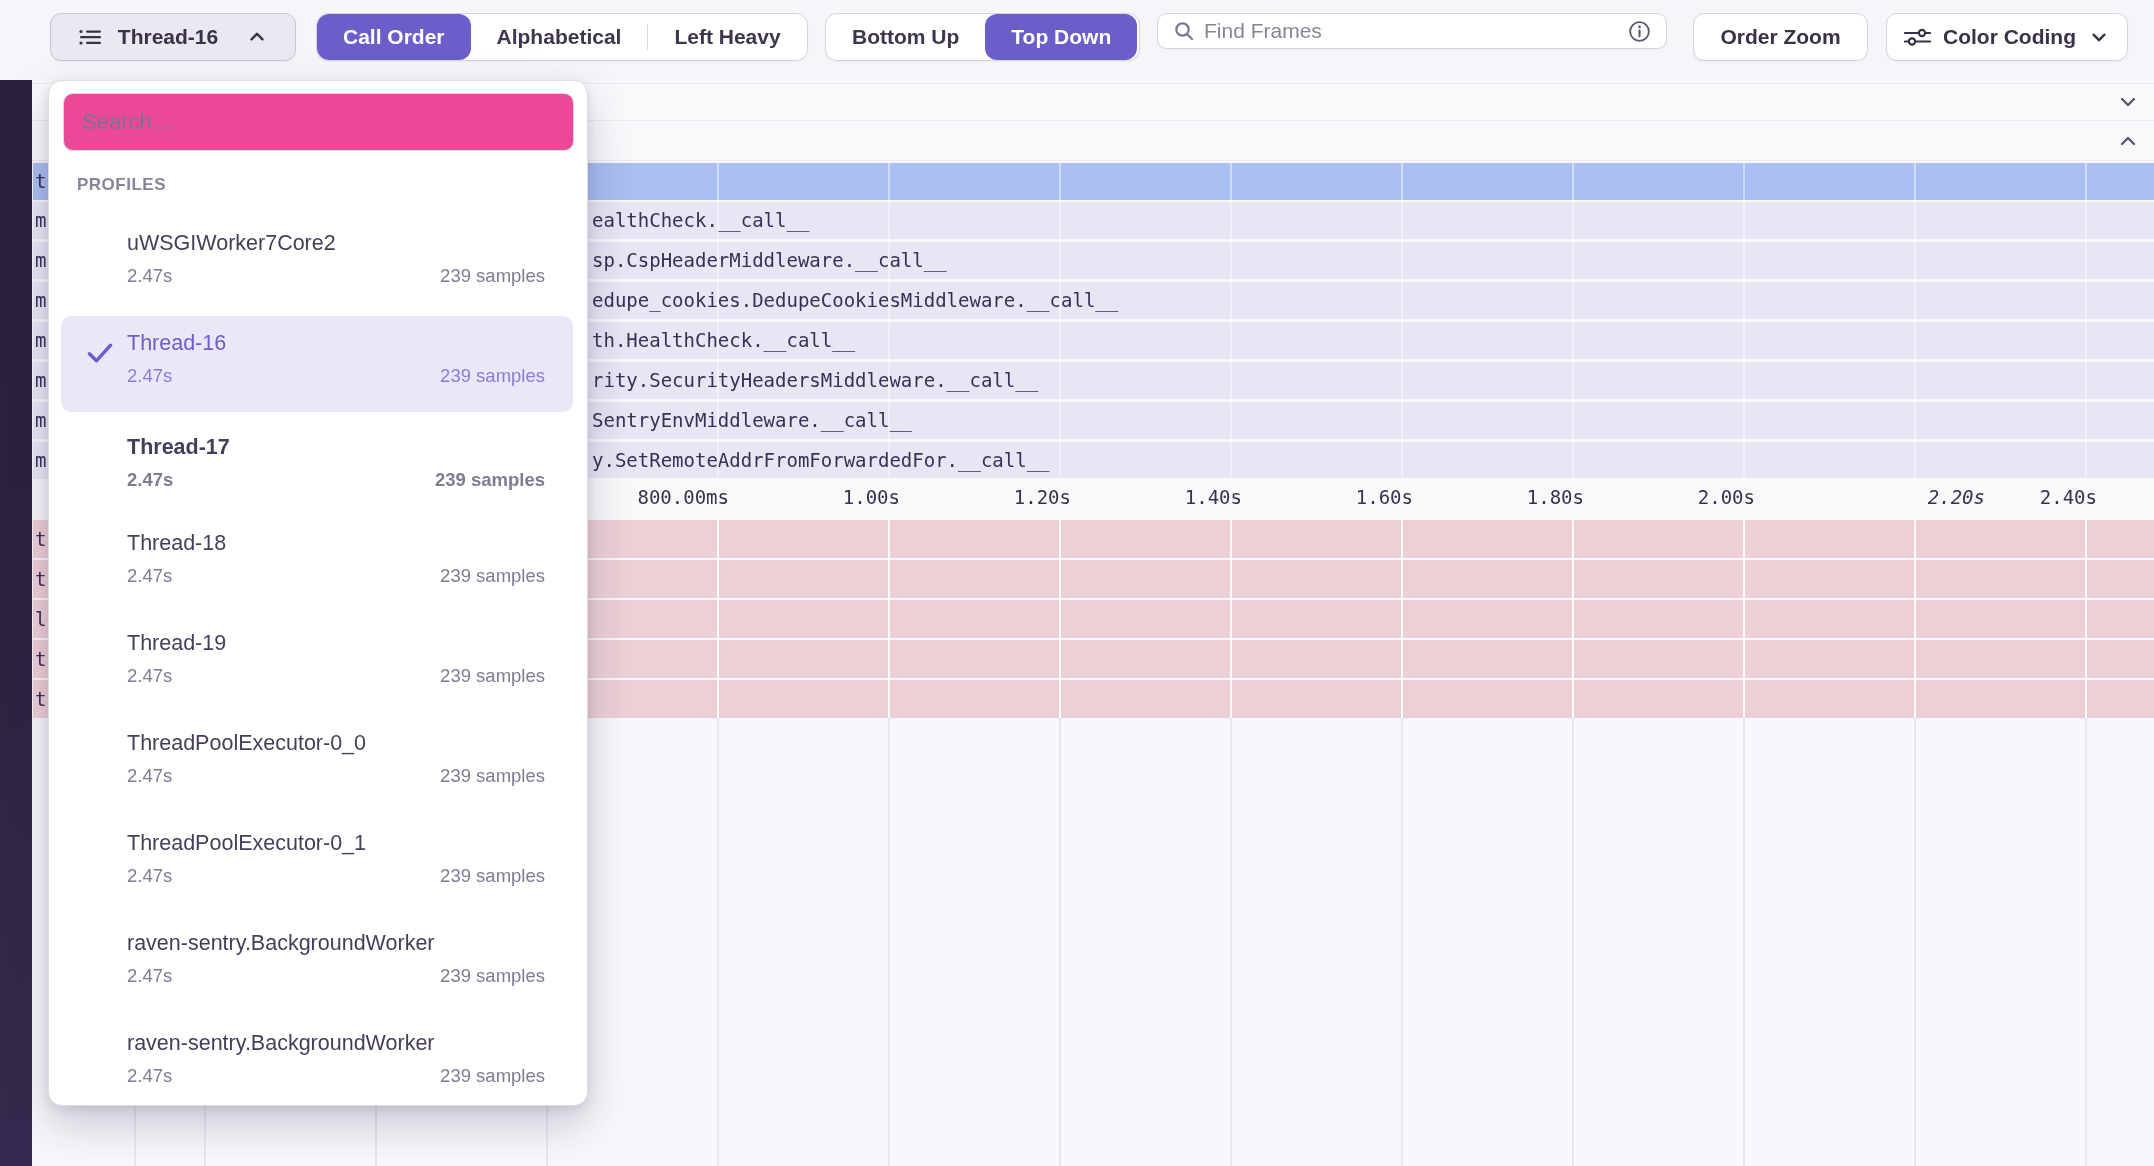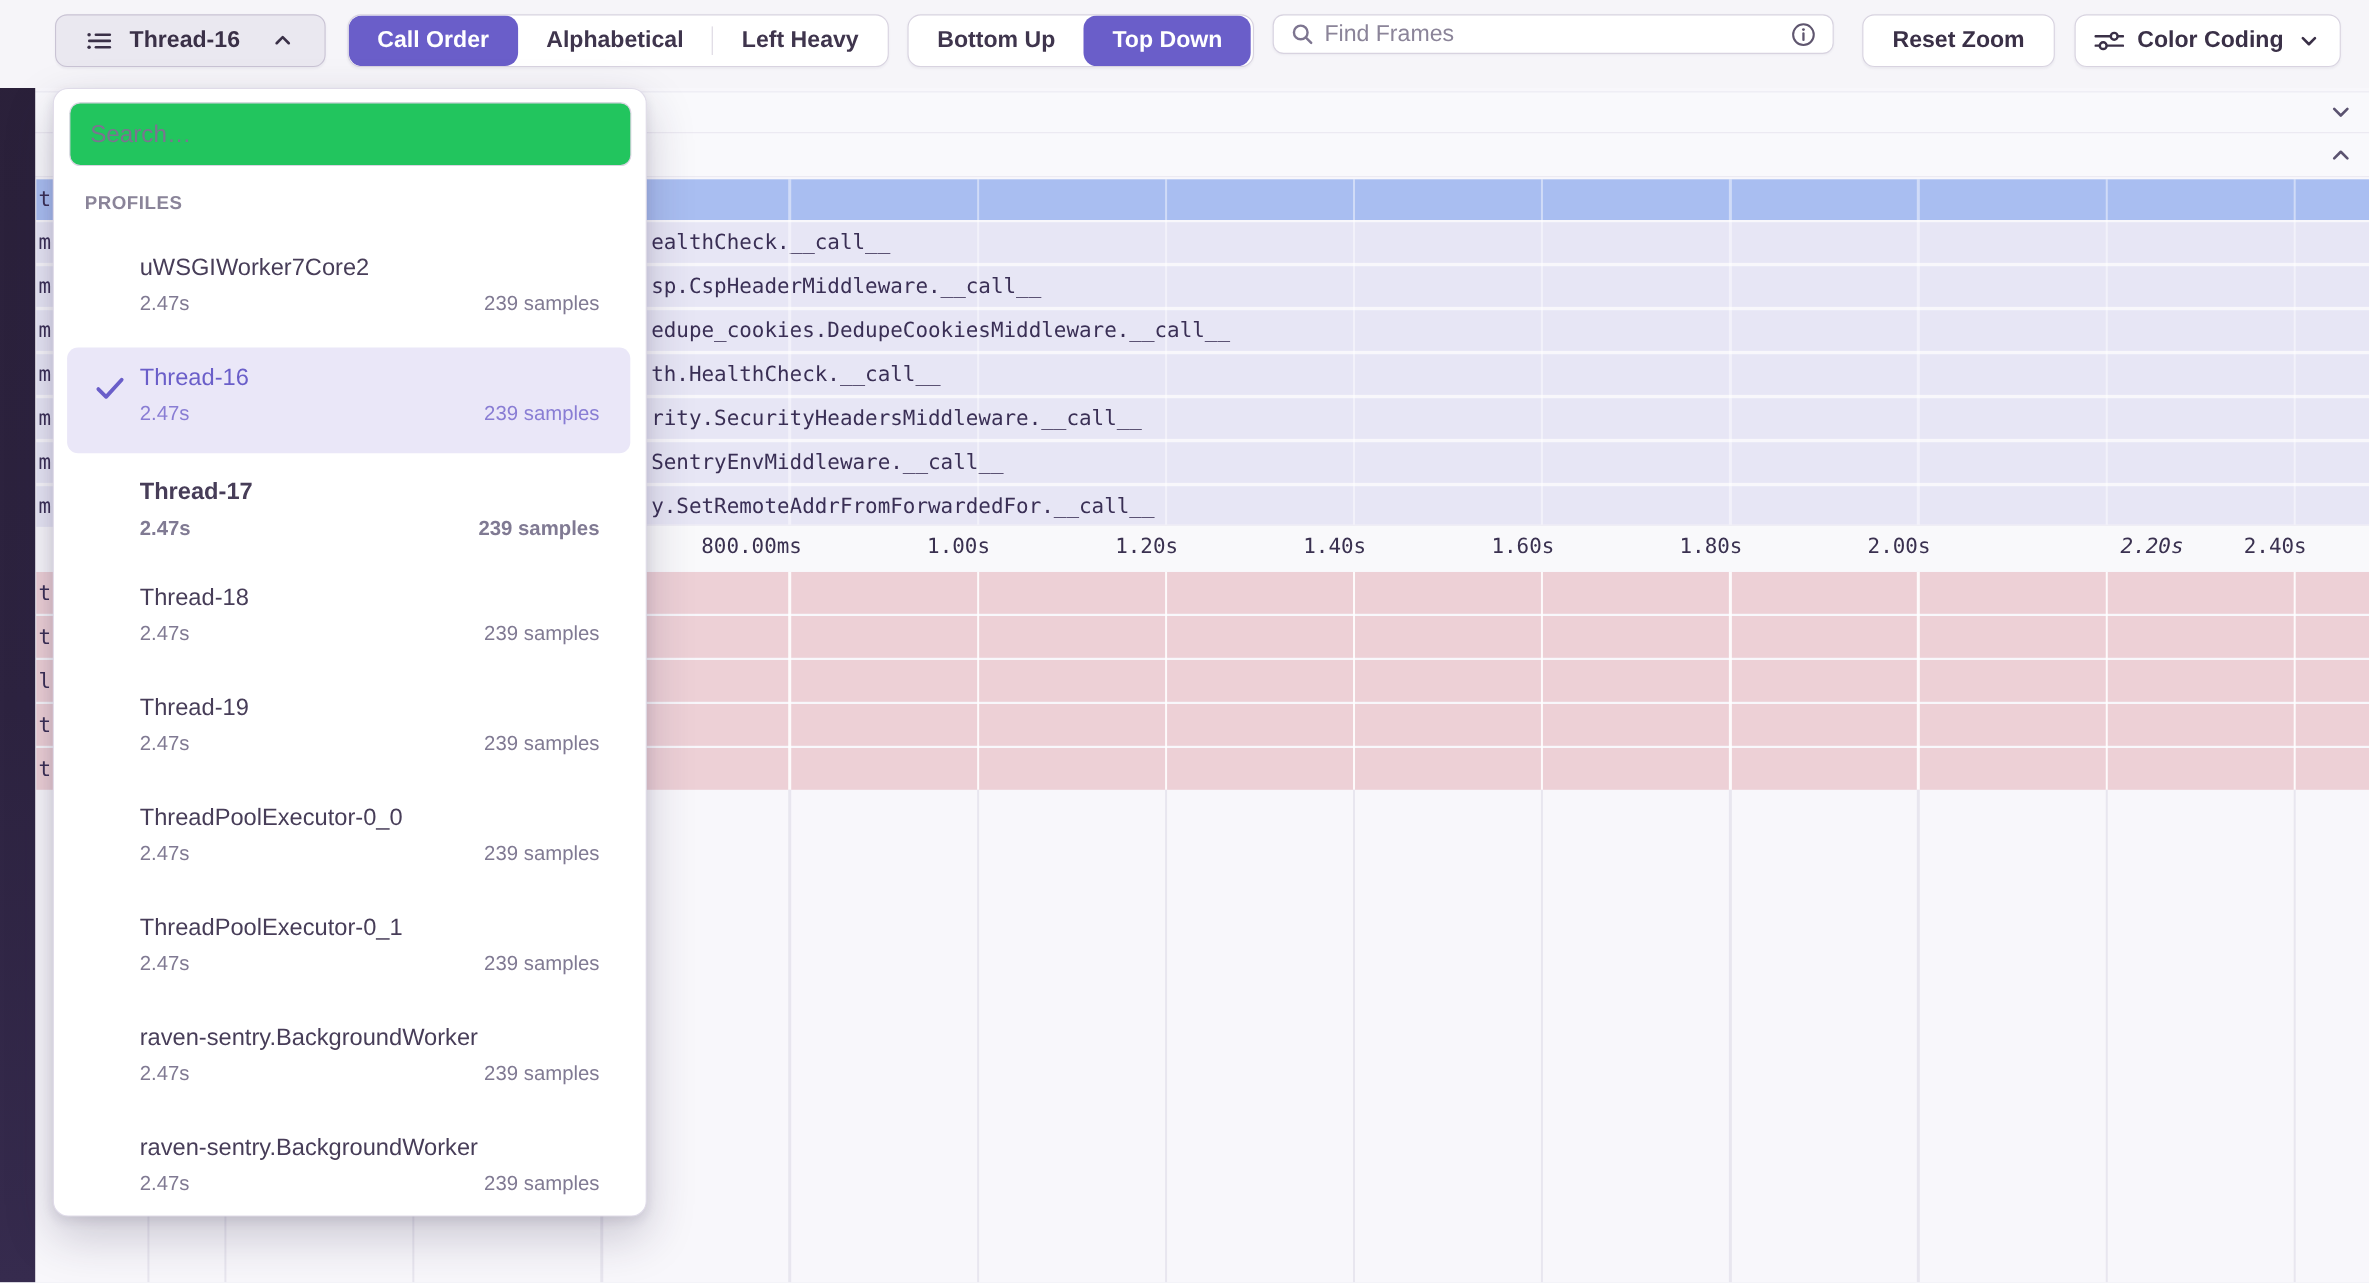--- a/index.html
+++ b/index.html
@@ -89,21 +89,21 @@
   }
   
   .panel{
     position:absolute;left:48px;top:80px;width:540px;height:1026px;box-sizing:border-box;
     background:#fff;border:1px solid #dfdbe8;border-radius:14px;
     box-shadow:0 4px 10px rgba(40,30,70,.10),0 18px 44px rgba(40,30,70,.22);
     z-index:6;overflow:hidden;
   }
   .panel-search{
     position:absolute;left:14px;top:12px;width:511px;height:58px;box-sizing:border-box;
-    border:1px solid #d9d4e1;border-radius:10px;background:#22c55e;display:flex;align-items:center;
+    border:1px solid #d9d4e1;border-radius:10px;background:#ec4899;display:flex;align-items:center;
   }
   .panel-search input{
     width:100%;border:none;outline:none;background:transparent;
     font-family:"Liberation Sans",sans-serif;font-size:22px;color:#3a3047;padding:0 18px;
   }
   .panel-search input::placeholder{color:#7b7490;}
   .section-label{
     position:absolute;left:28px;top:94px;
     font-size:17px;font-weight:700;letter-spacing:.5px;color:#8a8499;
   }
@@ -253,21 +253,21 @@
       <span class="icon-pad-r">
         <svg width="25" height="25" viewBox="0 0 24 24">
             <circle cx="12" cy="12" r="9" fill="none" stroke="#5f566f" stroke-width="1.8"></circle>
             <line x1="12" y1="11" x2="12" y2="16.6" stroke="#5f566f" stroke-width="2" stroke-linecap="round"></line>
             <circle cx="12" cy="7.6" r="1.25" fill="#5f566f"></circle>
           </svg>
       </span>
     </div>
 
     <div class="btn reset-btn">
-      <span>Reset Zoom</span>
+      <span>Order Zoom</span>
     </div>
 
     <div class="btn color-btn">
       <span style="display:flex;">
         <svg width="27" height="24" viewBox="0 0 27 24">
           <line x1="1" y1="8" x2="26" y2="8" stroke="#3a3047" stroke-width="2.2" stroke-linecap="round"></line>
           <circle cx="18" cy="8" r="3.1" fill="#fff" stroke="#3a3047" stroke-width="2.2"></circle>
           <line x1="1" y1="16.5" x2="26" y2="16.5" stroke="#3a3047" stroke-width="2.2" stroke-linecap="round"></line>
           <circle cx="8" cy="16.5" r="3.1" fill="#fff" stroke="#3a3047" stroke-width="2.2"></circle>
         </svg>

